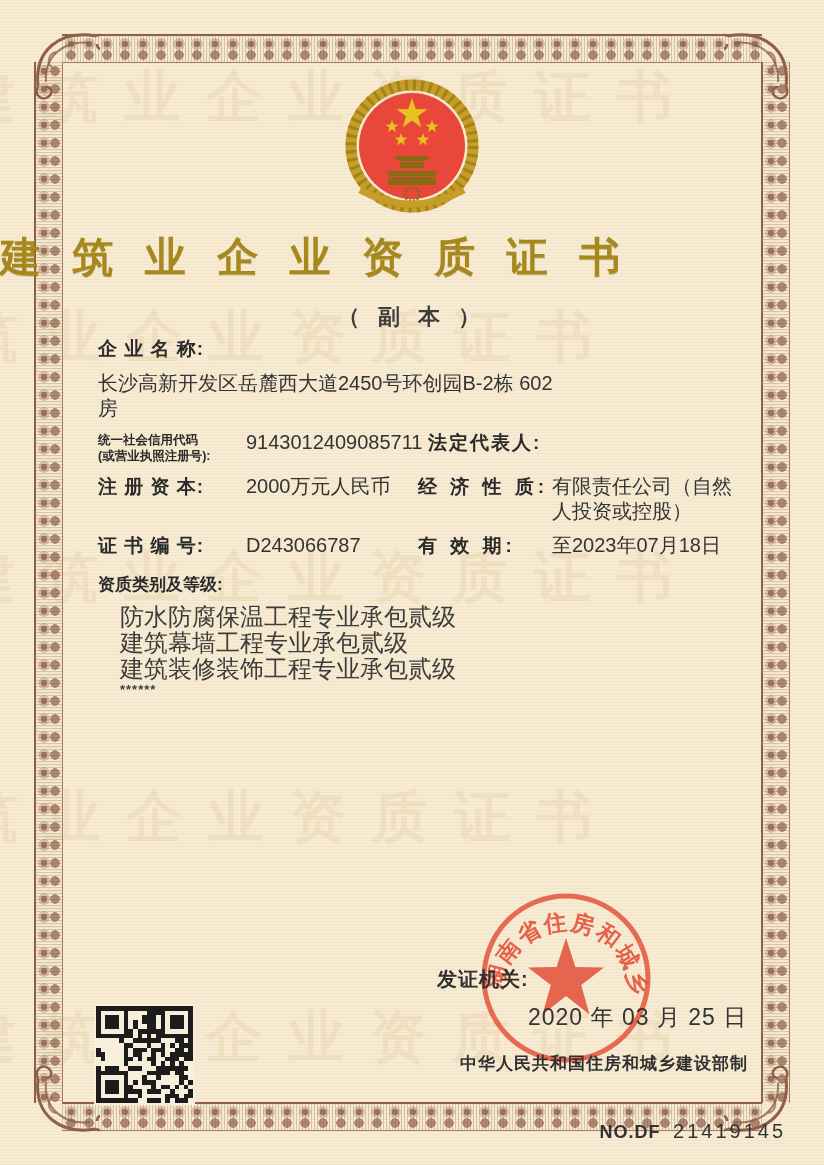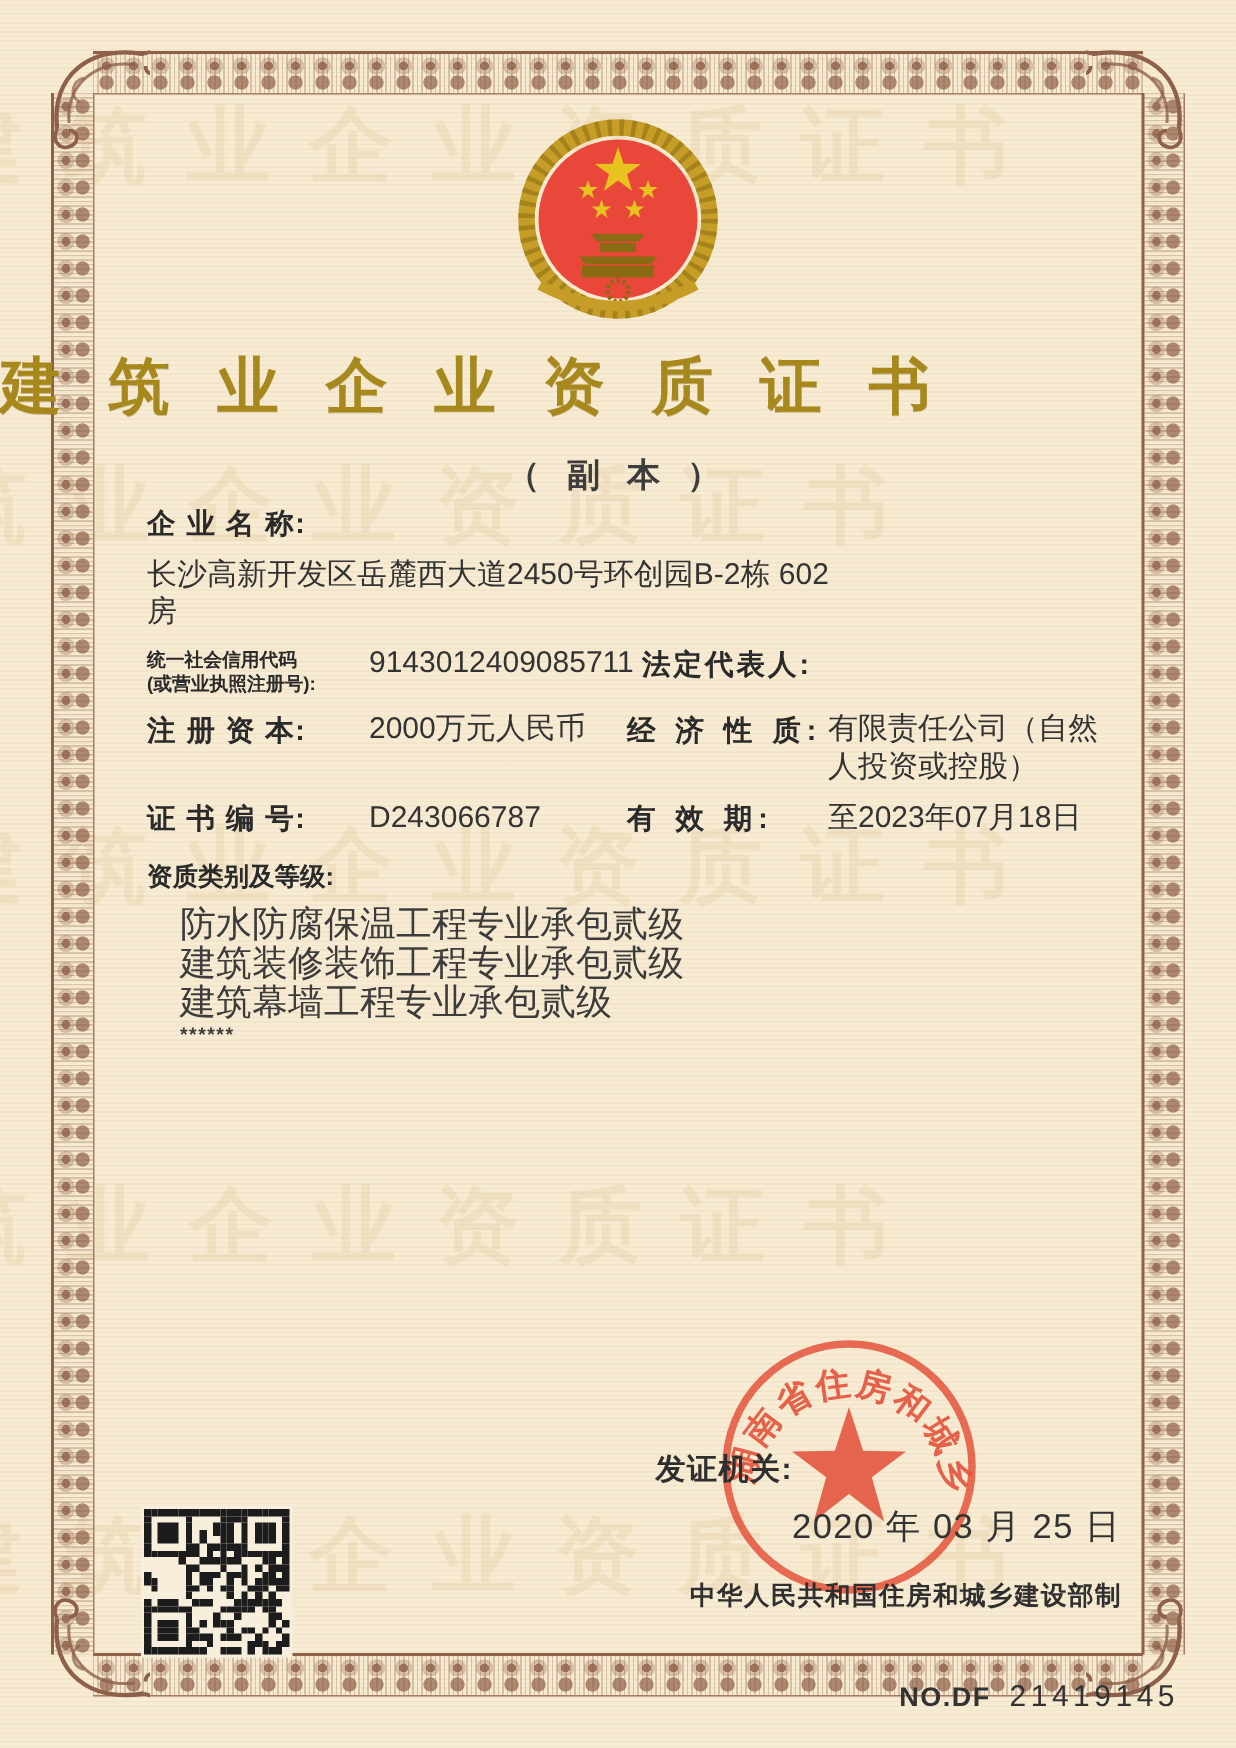--- a/index.html
+++ b/index.html
@@ -196,22 +196,22 @@
     <div class="frow">
       <span class="flabel">证 书 编 号:</span>
       <span class="fvalue w1">D243066787</span>
       <span class="flabel2">有  效  期:</span>
       <span class="fvalue2">至2023年07月18日</span>
     </div>
 
     <div class="quals">
       <div class="quals-heading">资质类别及等级:</div>
       <div class="qual-item">防水防腐保温工程专业承包贰级</div>
+      <div class="qual-item">建筑幕墙工程专业承包贰级</div>
       <div class="qual-item">建筑装修装饰工程专业承包贰级</div>
-      <div class="qual-item">建筑幕墙工程专业承包贰级</div>
       <div class="qual-stars">******</div>
     </div>
   </div>
 
   <div class="seal">
     <svg viewBox="0 0 176 180">
       <defs>
         <path id="sealArc" d="M 24,108 A 64,64 0 1 1 152,108" fill="none"></path>
       </defs>
       <circle cx="88" cy="92" r="82" fill="none" stroke="#e3452f" stroke-width="5" opacity=".85"></circle>

